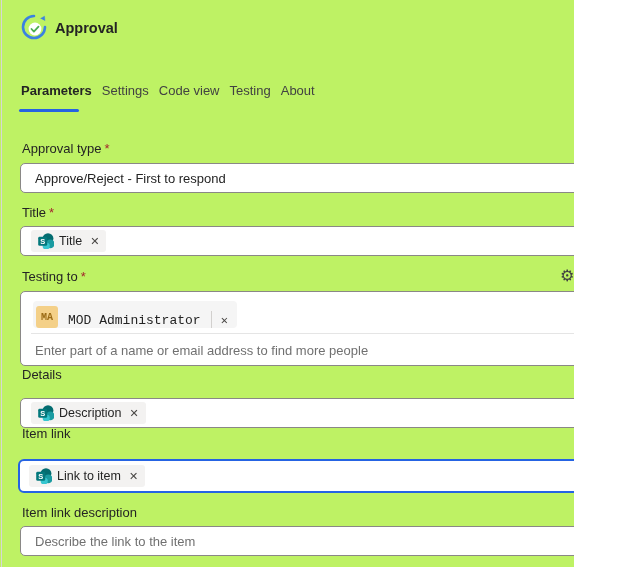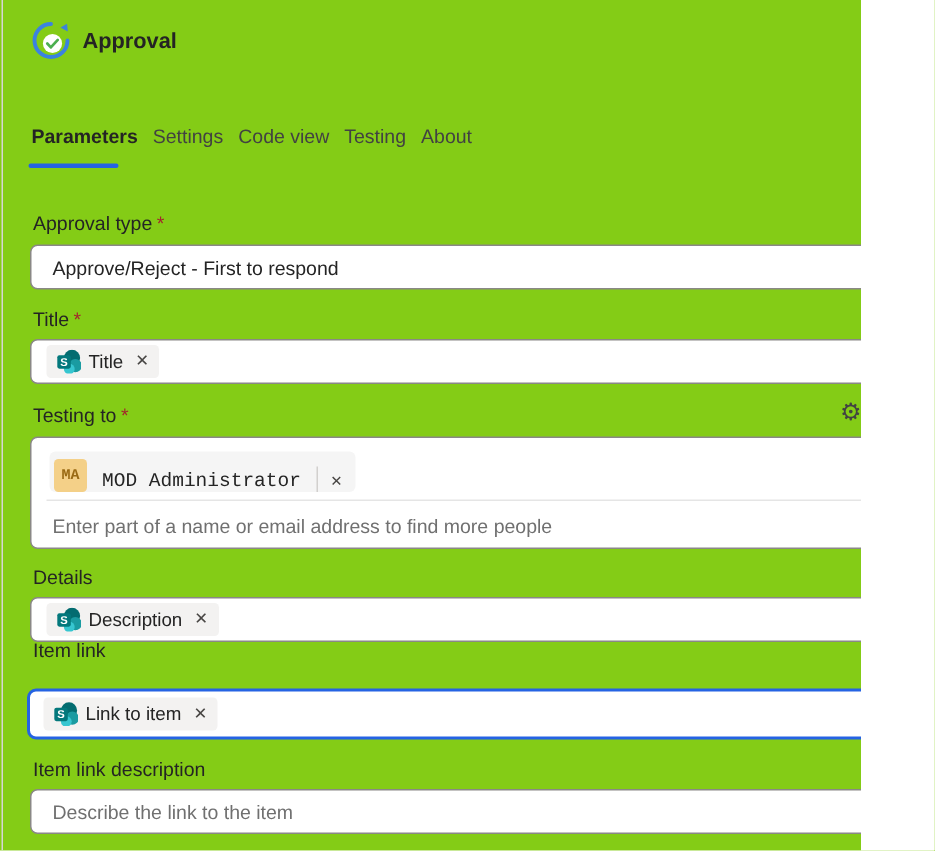--- a/index.html
+++ b/index.html
@@ -3,21 +3,21 @@
 <meta charset="utf-8">
 <style>
   * { margin: 0; padding: 0; box-sizing: border-box; }
   html, body { background: #ffffff; }
   body { font-family: "Liberation Sans", "DejaVu Sans", sans-serif; }
 
   .panel {
     position: relative;
     width: 574px;
     height: 567px;
-    background: #84cc16;
+    background: #bef264;
     overflow: hidden;
   }
   .panel-left-border {
     position: absolute; left: 1px; top: 0; width: 1px; height: 567px;
     background: #d6d6d6;
   }
   .panel-right-border {
     position: absolute; left: 619px; top: 75px; width: 1px; height: 438px;
     background: #d6d6d6;
   }
@@ -201,21 +201,21 @@
     </span>
     <div class="people-divider"></div>
     <div class="people-input-row">
       <input class="people-input" type="text" placeholder="Enter part of a name or email address to find more people" style="">
       <svg class="chev" viewBox="0 0 14 14">
           <path d="M2.5 5l4.5 4.5L11.5 5" fill="none" stroke="#424242" stroke-width="1.2"></path>
         </svg>
     </div>
   </div>
 
-  <div class="field-label" style="left:22px; top:377px;">Details</div>
+  <div class="field-label" style="left:22px; top:367px;">Details</div>
   <div class="box token-box" style="top:398px;">
     <span class="pill">
       <svg class="sp-ic" viewBox="0 0 16 16">
         <circle cx="10" cy="5.6" r="5.4" fill="#036C70"></circle>
         <circle cx="12.2" cy="10.8" r="4.4" fill="#1A9BA1"></circle>
         <circle cx="8.2" cy="13" r="3.6" fill="#37C6D0"></circle>
         <rect x="0.2" y="3.8" width="9" height="9" rx="1.4" fill="#03787C"></rect>
         <text x="4.7" y="10.9" text-anchor="middle" font-size="7.5" font-weight="bold" fill="#ffffff" font-family="Liberation Sans, sans-serif">S</text>
       </svg>
       <span>Description</span>

